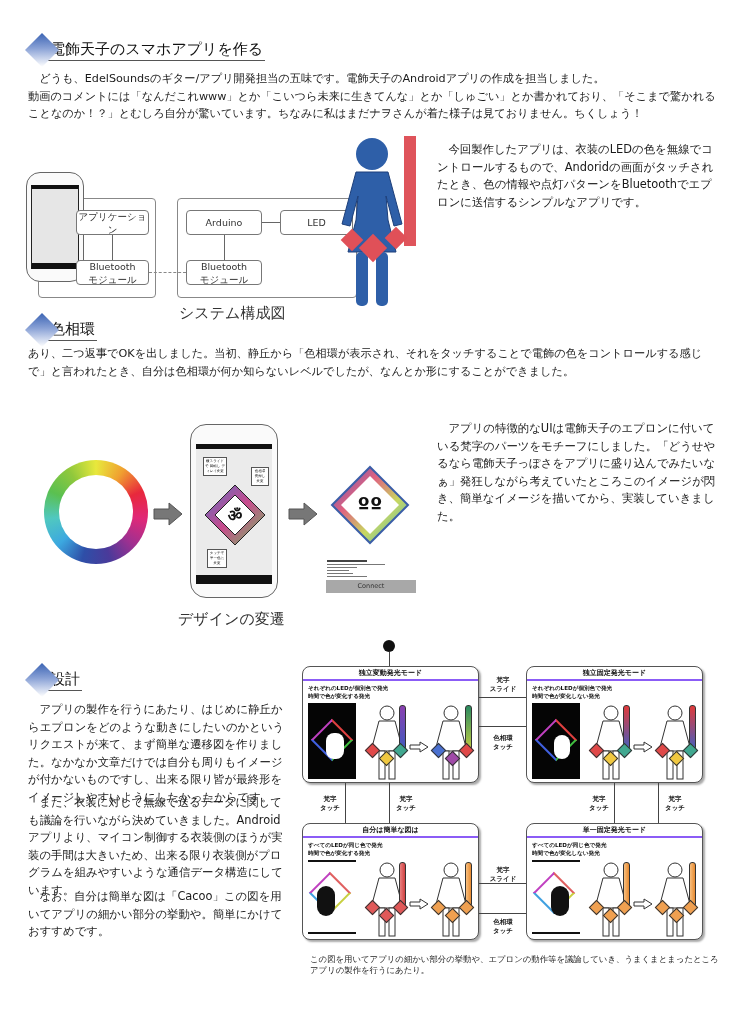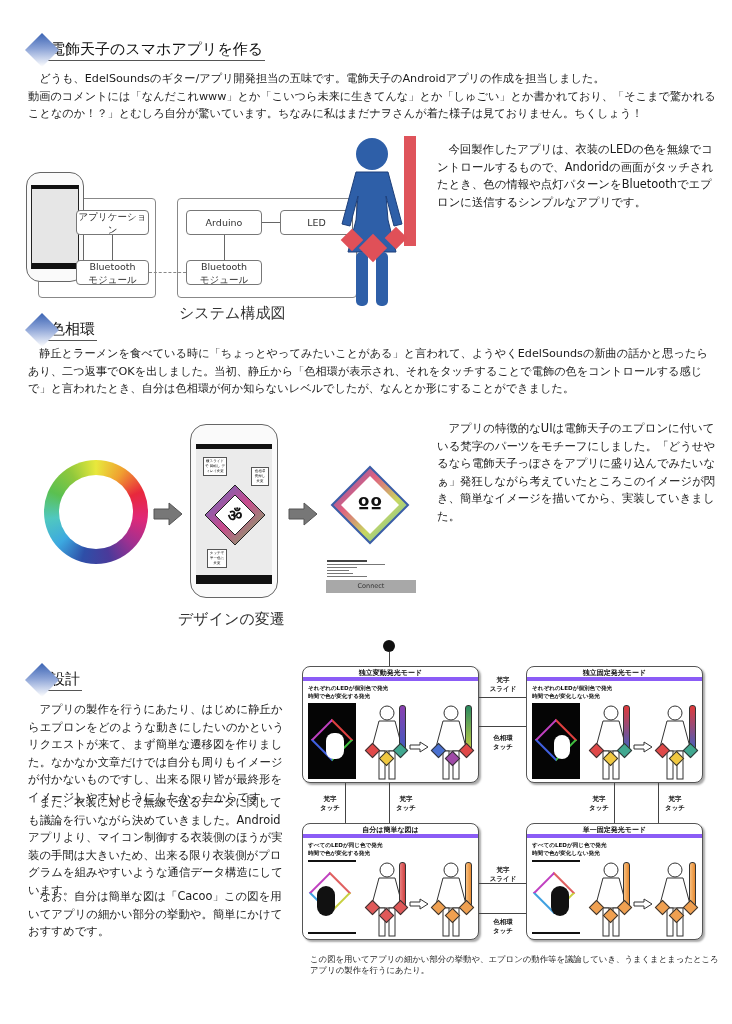--- a/index.html
+++ b/index.html
@@ -9,21 +9,21 @@
   .heading .diamond { width: 24px; height: 24px; transform: rotate(45deg); background: linear-gradient(135deg, #3c64b4 0%, #8aa2d6 45%, #ffffff 100%); margin-left: 4px; }
   .heading .htext { font-family: "DejaVu Serif", serif; font-size: 15px; margin-left: -6px; border-bottom: 1.5px solid #555; padding: 0 2px 1px 2px; background: transparent; }
   .body-text { font-size: 11.2px; line-height: 17.5px; color: #1a1a1a; }
   .col-text { font-size: 11.4px; line-height: 17.6px; color: #1a1a1a; text-indent: 1em; }
   .box { position: absolute; border: 1px solid #777; border-radius: 4px; background: #fff; font-size: 9.5px; display: flex; align-items: center; justify-content: center; text-align: center; line-height: 13px; color: #333; }
   .frame { position: absolute; border: 1px solid #888; border-radius: 4px; }
   .caption { position: absolute; font-size: 15px; color: #333; }
   .phone { position: absolute; border: 1.5px solid #666; border-radius: 14px; background: #fafafa; }
   .screen { position: absolute; background: #e6e6e6; border: 1px solid #222; }
   .state { position: absolute; border: 1.5px solid #555; border-radius: 8px; background: #fff; box-shadow: 2px 2px 2px #aaa; }
-  .state .stitle { height: 14px; border-bottom: 4px solid #8b5cf6; font-size: 7px; font-weight: bold; text-align: center; line-height: 13px; }
+  .state .stitle { height: 14px; border-bottom: 2px solid #8b5cf6; font-size: 7px; font-weight: bold; text-align: center; line-height: 13px; }
   .state .sdesc { font-size: 5.6px; font-weight: bold; line-height: 8px; padding: 3px 0 0 5px; }
   .tlabel { position: absolute; font-size: 6.5px; font-weight: bold; text-align: center; line-height: 9px; color: #222; }
   .mini-screen { position: absolute; background: #050505; }
   .fig { position: absolute; }
   .bar { position: absolute; width: 7px; border: 1px solid #333; border-radius: 3px; }
   .led { position: absolute; width: 11px; height: 11px; transform: rotate(45deg); border: 1px solid #333; }
 </style>
 </head>
 <body>
 
@@ -81,21 +81,20 @@
 </div>
 
 <div class="abs col-text" style="left:437px; top:141px; width:278px;">今回製作したアプリは、衣装のLEDの色を無線でコントロールするもので、Andoridの画面がタッチされたとき、色の情報や点灯パターンをBluetoothでエプロンに送信するシンプルなアプリです。</div>
 
 <div class="heading" style="left:26px; top:313px;">
   <div class="diamond"></div>
   <span class="htext">色相環</span>
 </div>
 
 <div class="abs body-text" style="left:28px; top:345px; width:690px;">
-  <div style="text-indent:1em;">静丘とラーメンを食べている時に「ちょっとやってみたいことがある」と言われて、ようやくEdelSoundsの新曲の話かと思ったら</div>
   <div>あり、二つ返事でOKを出しました。当初、静丘から「色相環が表示され、それをタッチすることで電飾の色をコントロールする感じ</div>
   <div>で」と言われたとき、自分は色相環が何か知らないレベルでしたが、なんとか形にすることができました。</div>
 </div>
 
 <div class="abs" style="left:44px; top:460px; width:104px; height:104px; border-radius:50%; background: conic-gradient(from 0deg, #e8e83c, #f0a030, #e8283c, #e02878, #a03090, #4a3a9a, #2e4fa8, #3ca8e0, #50c8c0, #5ac050, #90c83c, #e8e83c);">
   <div style="position:absolute; left:15px; top:15px; width:74px; height:74px; border-radius:50%; background:#fff;"></div>
 </div>
 
 <svg class="abs" style="left:153px; top:502px;" width="30" height="24" viewBox="0 0 30 24">
   <path d="M1 7 H16 V1 L29 12 L16 23 V17 H1 Z" fill="#777" stroke="#555" stroke-width="1"></path>

